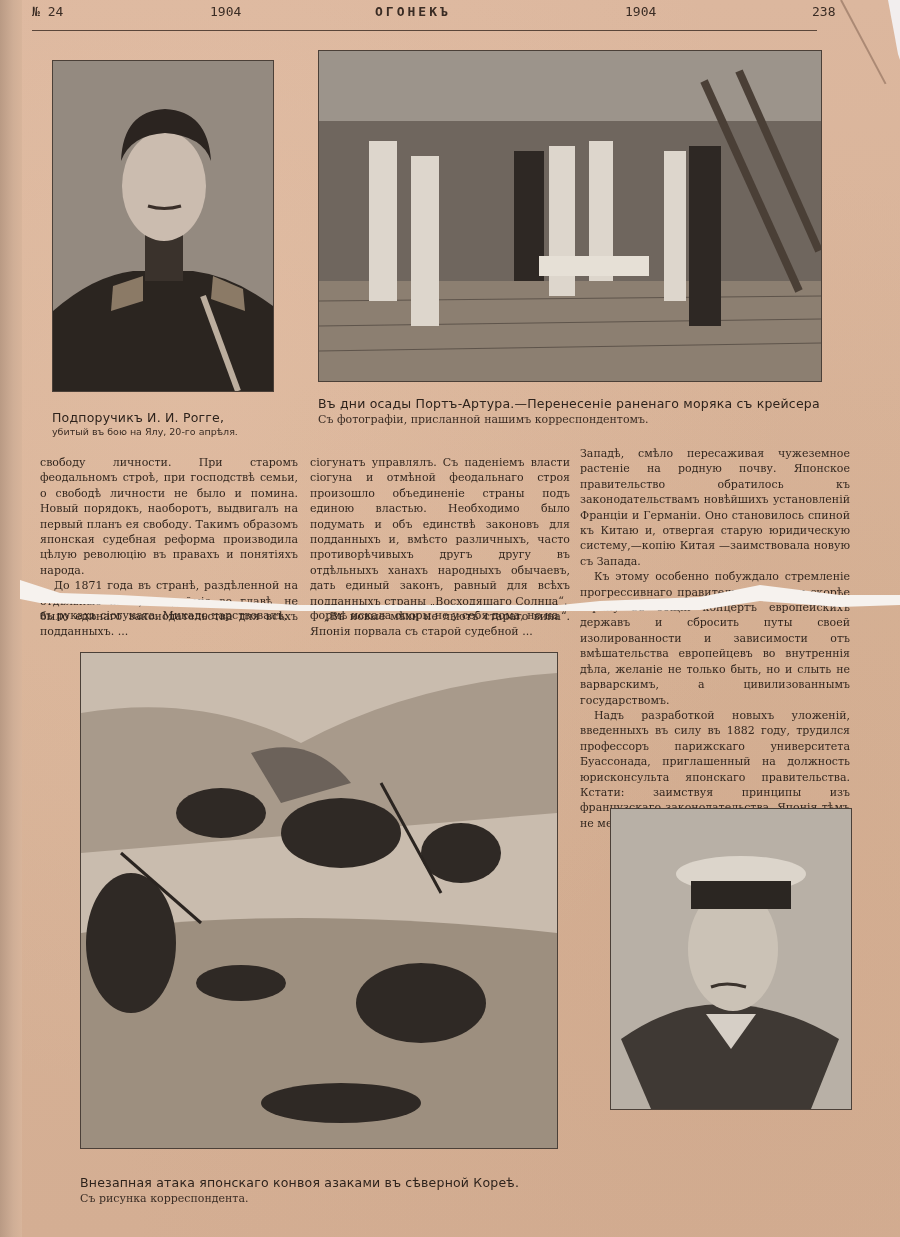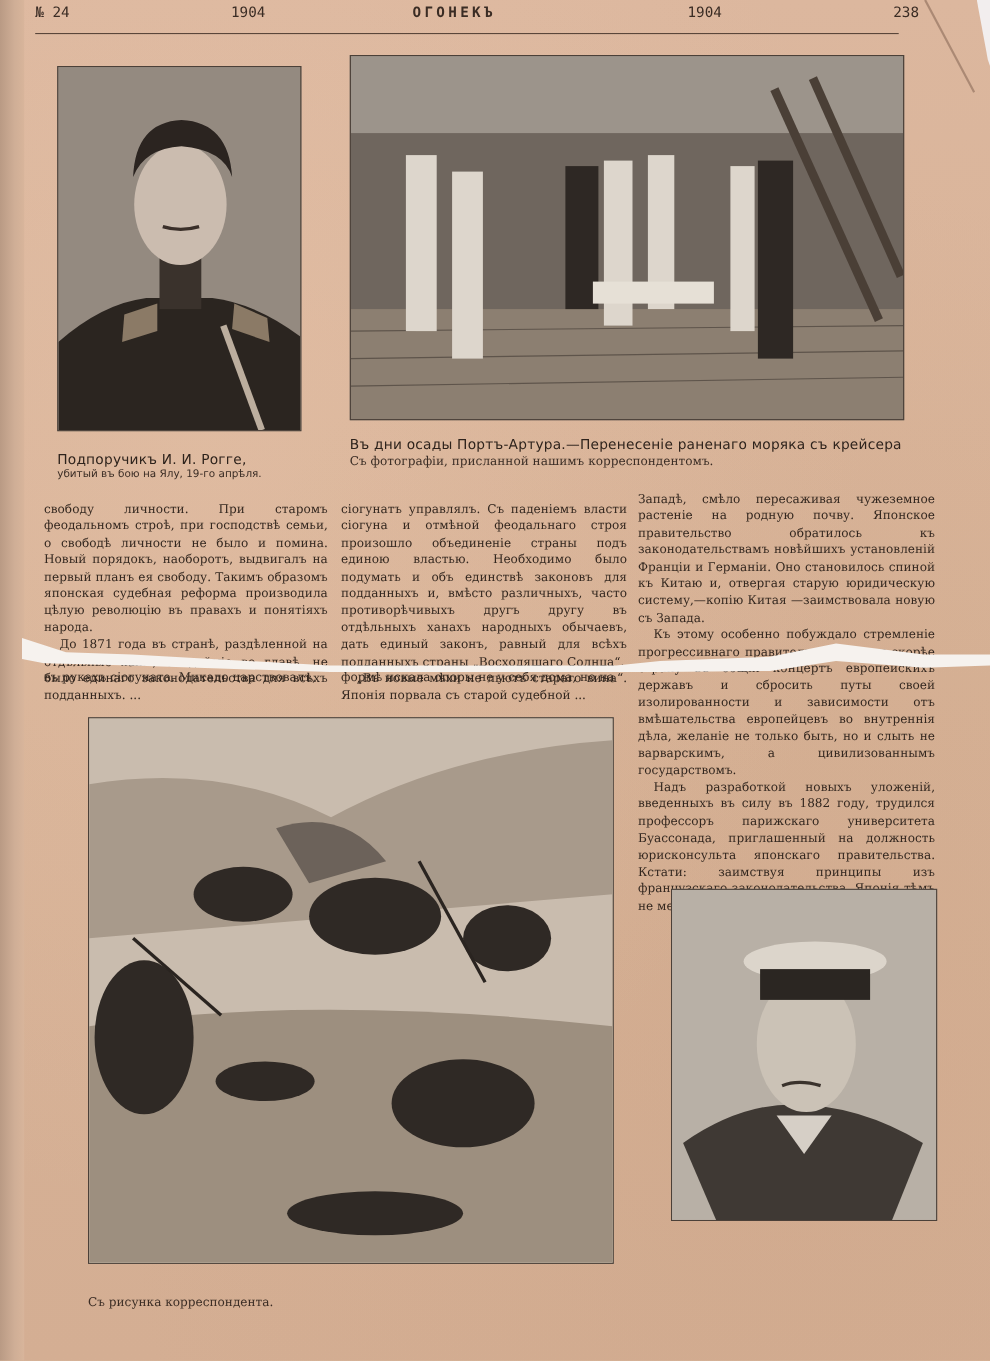--- a/index.html
+++ b/index.html
@@ -95,21 +95,21 @@
       <rect x="220" y="205" width="110" height="20" fill="#e6e0d6"></rect>
       <g stroke="#4a3f36" stroke-width="8">
           <line x1="385" y1="30" x2="480" y2="240"></line>
           <line x1="420" y1="20" x2="500" y2="200"></line>
         </g>
     </svg>
   </div>
 
   <div class="cap" style="left:52px;top:410px;width:225px">
     <div class="t">Подпоручикъ И. И. Рогге,</div>
-    <div class="s">убитый въ бою на Ялу, 19-го апрѣля.</div>
+    <div class="s">убитый въ бою на Ялу, 20-го апрѣля.</div>
   </div>
 
   <div class="cap" style="left:318px;top:396px;width:520px">
     <div class="t">Въ дни осады Портъ-Артура.—Перенесеніе раненаго моряка съ крейсера</div>
     <div class="src">Съ фотографіи, присланной нашимъ корреспондентомъ.</div>
   </div>
 
   <div class="col" style="left:40px;top:455px;width:258px">
     <p>свободу личности. При старомъ феодальномъ строѣ, при господствѣ семьи, о свободѣ личности не было и помина. Новый порядокъ, наоборотъ, выдвигалъ на первый планъ ея свободу. Такимъ образомъ японская судебная реформа производила цѣлую революцію въ правахъ и понятіяхъ народа.</p>
     <p class="indent">До 1871 года въ странѣ, раздѣленной на отдѣльные ханы, съ дайміо во главѣ, не было единаго законодательства для всѣхъ подданныхъ. ...</p>
@@ -158,16 +158,17 @@
       <path d="M10 230 Q60 195 110 195 Q170 195 228 230 L200 300 L40 300 Z" fill="#3f3934"></path>
       <path d="M95 205 L120 240 L145 205 Z" fill="#d6cfc6"></path>
       <ellipse cx="122" cy="140" rx="45" ry="62" fill="#cbc2b6"></ellipse>
       <ellipse cx="130" cy="65" rx="65" ry="18" fill="#dcd5cb"></ellipse>
       <rect x="80" y="72" width="100" height="28" fill="#2b2622"></rect>
       <path d="M100 178 Q115 172 135 178" stroke="#3a322c" stroke-width="3" fill="none"></path>
     </svg>
   </div>
 
   <div class="cap" style="left:80px;top:1175px;width:476px">
+    <div class="t">Внезапная атака японскаго конвоя  азаками въ сѣверной Кореѣ.</div>
     <div class="src">Съ рисунка корреспондента.</div>
   </div>
 
 </div>
 
 </body></html>

